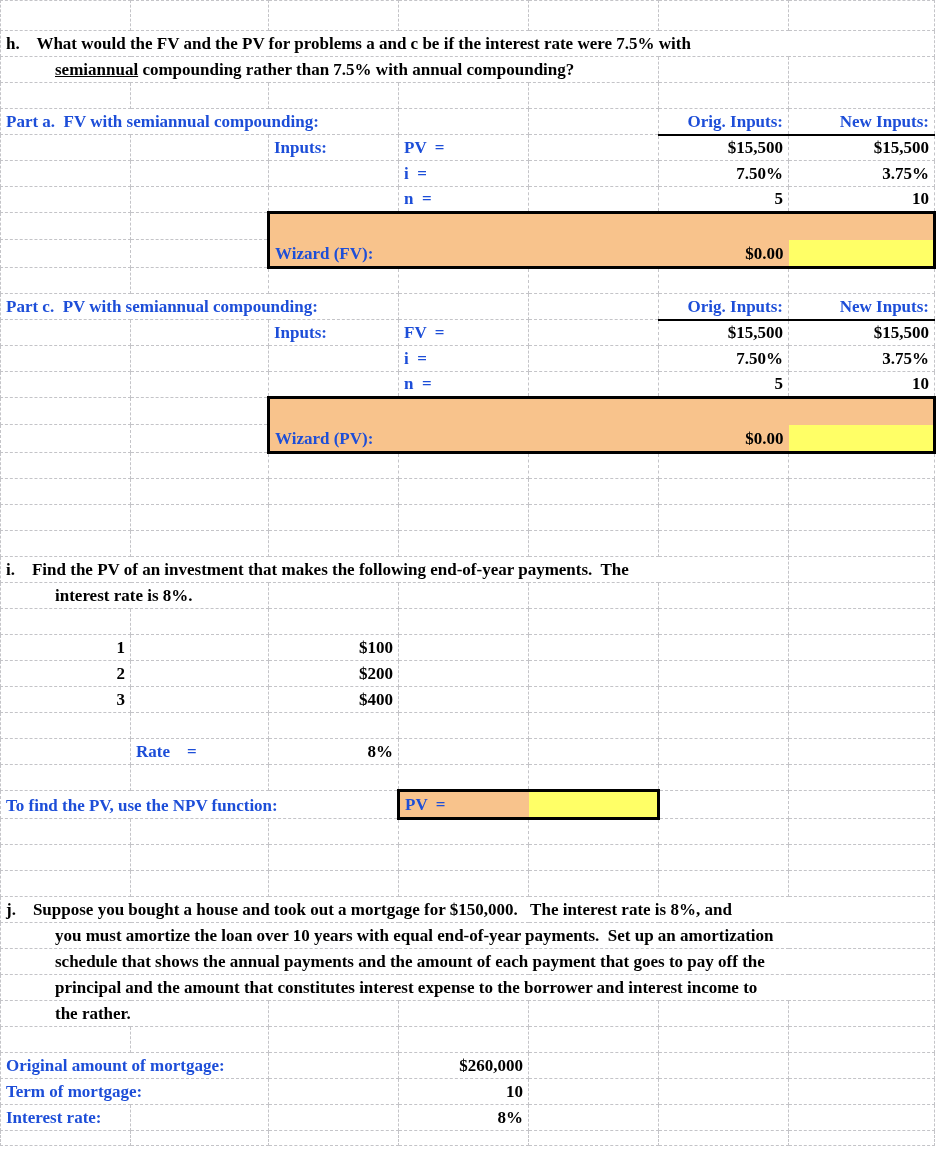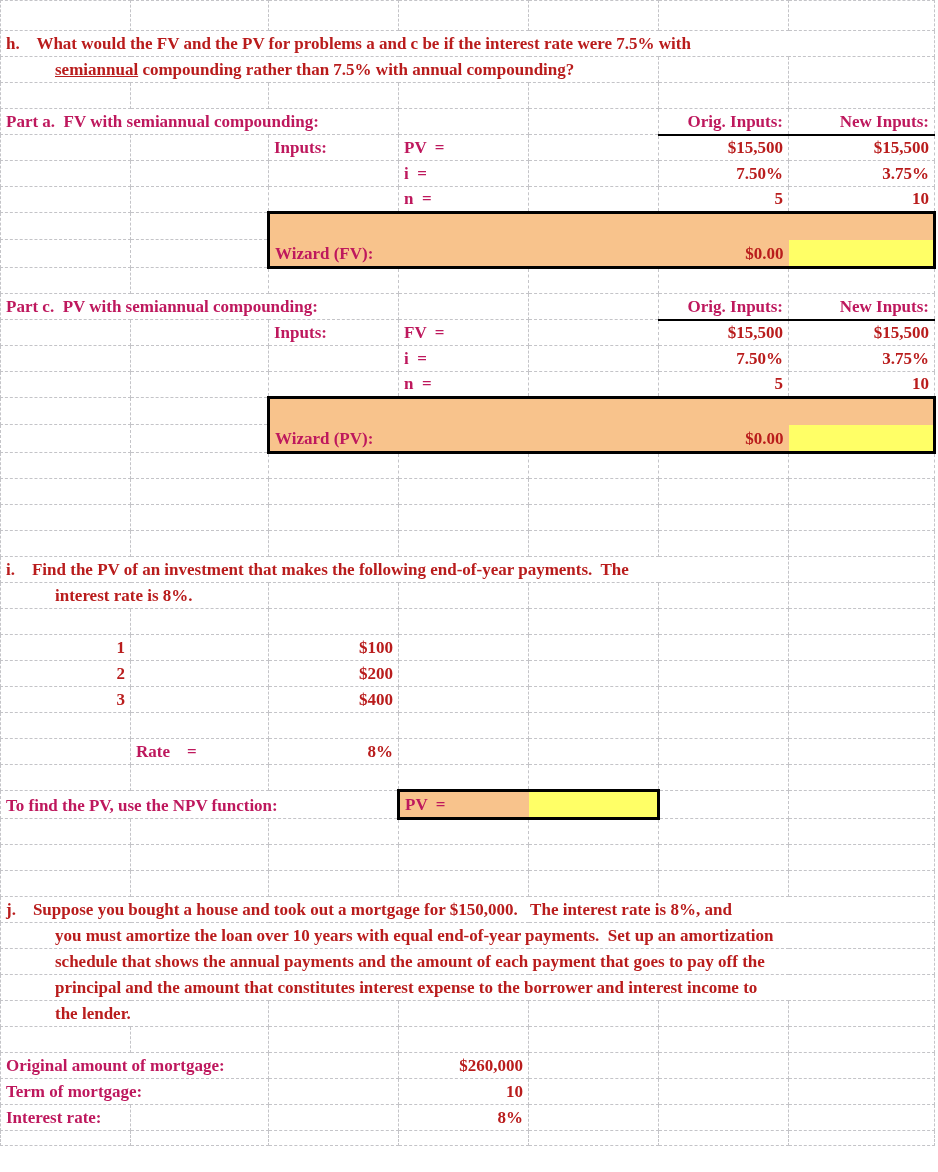--- a/index.html
+++ b/index.html
@@ -6,22 +6,22 @@
   html,body{margin:0;padding:0;background:#ffffff;}
   .sheet{width:938px;height:1172px;background:#fff;overflow:hidden;position:relative;
          font-family:"Liberation Serif","DejaVu Serif",serif;}
   table{border-collapse:collapse;table-layout:fixed;width:934px;}
   td{border:1px dashed #c4c4c8;height:26px;padding:0 5px 2px 5px;vertical-align:bottom;
      white-space:pre;font-weight:bold;font-size:17px;line-height:21px;overflow:hidden;}
   tr.h30 td{height:30px;}
   tr.h28 td{height:28px;}
   tr.h27 td{height:27px;}
   tr.h15 td{height:15px;}
-  .blue{color:#b91c1c;}
-  .red{color:#be185d;}
+  .blue{color:#000000;}
+  .red{color:#1d4ed8;}
   .rt{text-align:right;}
   .ind{padding-left:54px;}
   .ul{text-decoration:underline;}
   .hdr-line{border-bottom:2px solid #000;margin-top:44px;}
   .yp{border-bottom:2px solid #000;}
   .fill{background:#F8C38C;border:none;}
   .yellow{background:#FFFF66;border:none;}
   .bt{border-top:3px solid #000;}
   .bl{border-left:3px solid #000;}
   .br{border-right:3px solid #000;}
@@ -355,21 +355,21 @@
 <tr>
           <td colspan="7" class="blue ind">you must amortize the loan over 10 years with equal end-of-year payments.  Set up an amortization</td>
         </tr>
 <tr>
           <td colspan="7" class="blue ind">schedule that shows the annual payments and the amount of each payment that goes to pay off the</td>
         </tr>
 <tr>
           <td colspan="7" class="blue ind">principal and the amount that constitutes interest expense to the borrower and interest income to</td>
         </tr>
 <tr>
-          <td colspan="2" class="blue ind">the lender.</td>
+          <td colspan="2" class="blue ind">the rather.</td>
           <td></td>
           <td></td>
           <td></td>
           <td></td>
           <td></td>
         </tr>
 
 <tr>
           <td></td>
           <td></td>

